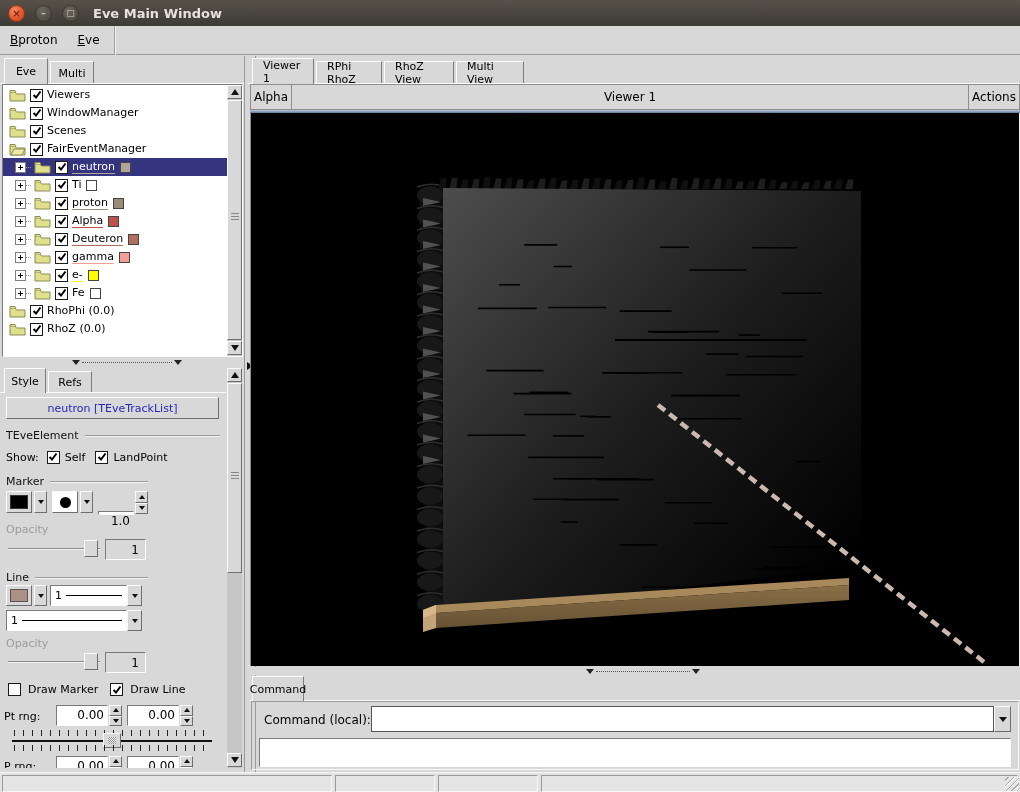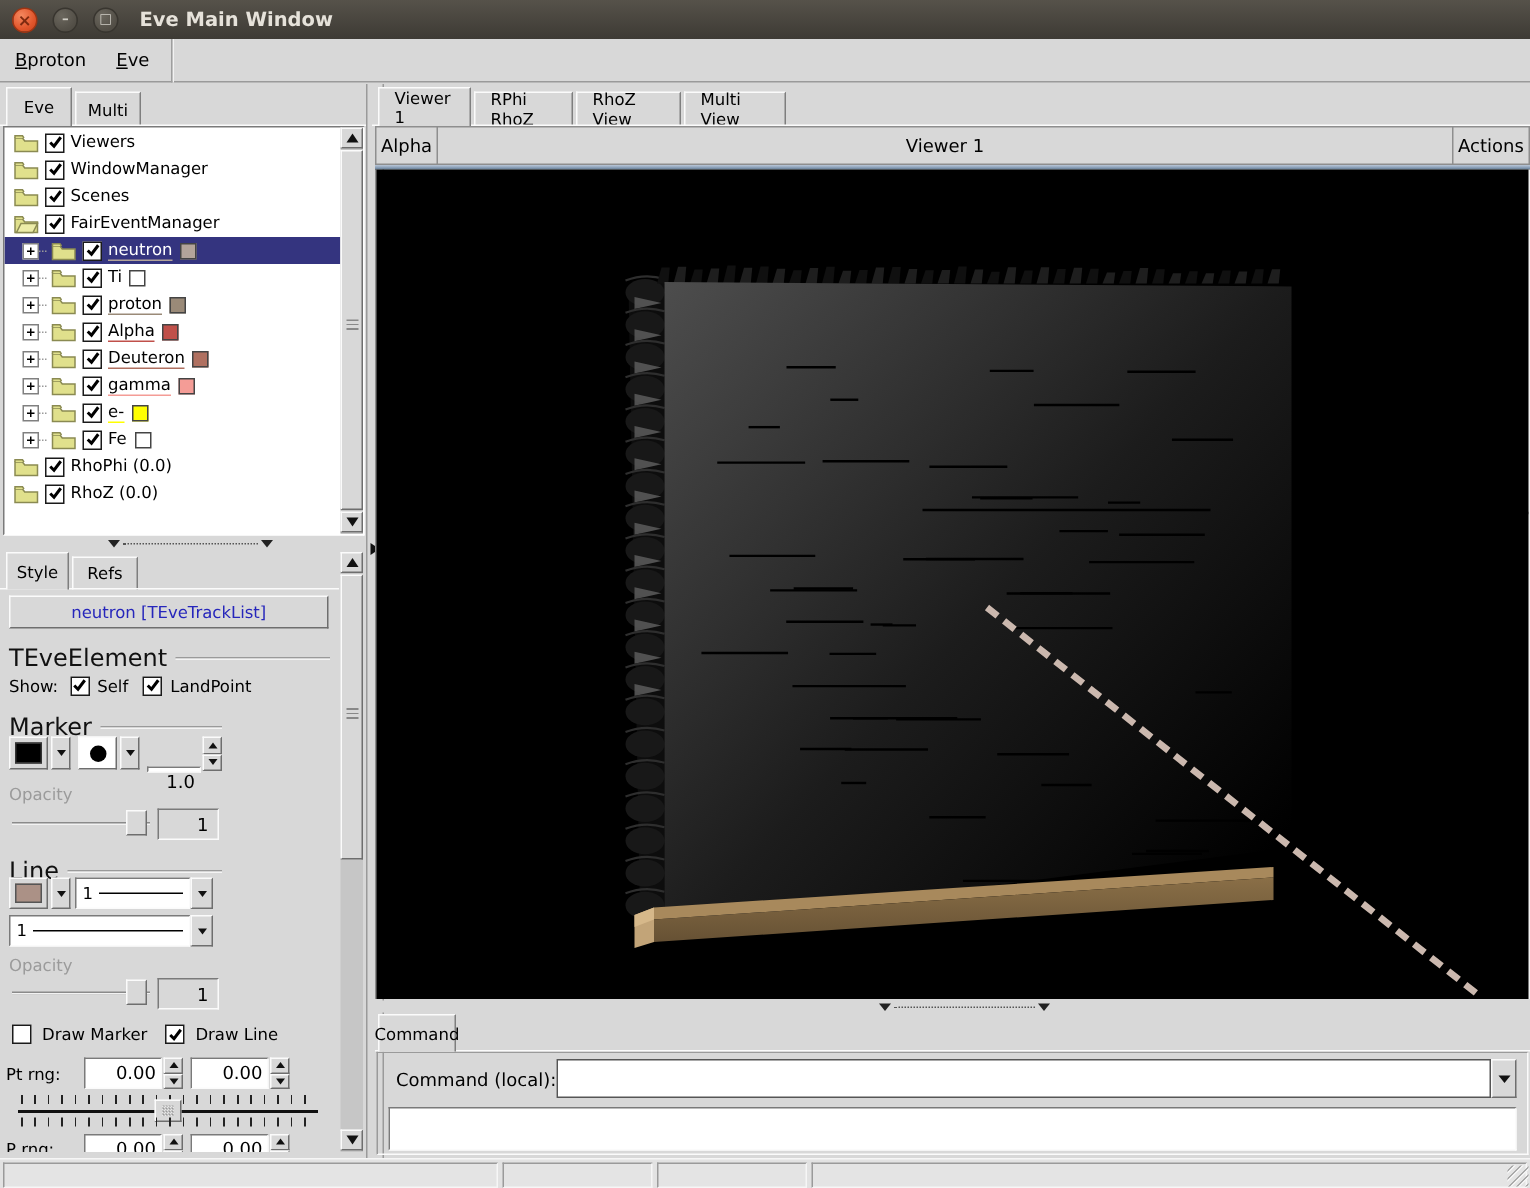--- a/index.html
+++ b/index.html
@@ -69,21 +69,21 @@
   .tri-up{width:0;height:0;border-left:4px solid transparent;border-right:4px solid transparent;border-bottom:6px solid #111;}
   .tri-down{width:0;height:0;border-left:4px solid transparent;border-right:4px solid transparent;border-top:6px solid #111;}
   .tri-right{width:0;height:0;border-top:4px solid transparent;border-bottom:4px solid transparent;border-left:6px solid #111;}
 
   
   .hsplit-dots{position:absolute;height:0;border-top:1px dotted #555;}
   .mini-v{position:absolute;width:0;height:0;border-left:4px solid transparent;border-right:4px solid transparent;border-top:5px solid #222;}
   .vsplit-dots{position:absolute;width:0;border-left:1px dotted #555;}
 
   
-  .sec-head{position:absolute;display:flex;align-items:center;font-size:16px;color:#111;}
+  .sec-head{position:absolute;display:flex;align-items:center;font-size:11px;color:#111;}
   .sec-line{height:0;border-top:1px solid #9a9a9a;border-bottom:1px solid #f4f4f4;margin-left:6px;}
   .graylab{color:#9b9b9b;}
   .spin{position:absolute;display:flex;}
   .spin .val{background:#fff;border:1px solid #7a7a7a;border-bottom-color:#fbfbfb;border-right-color:#fbfbfb;
     text-align:right;padding:2px 3px 0 0;font-size:12px;}
   .spin .arrows{display:flex;flex-direction:column;margin-left:1px;}
   .spin .arrows>div{width:13px;flex:1;background:#d8d8d8;border:1px solid #6e6e6e;
     border-top-color:#fbfbfb;border-left-color:#fbfbfb;display:flex;align-items:center;justify-content:center;}
   .spin .arrows .t{width:0;height:0;border-left:3px solid transparent;border-right:3px solid transparent;}
   .spin .arrows .up .t{border-bottom:4px solid #111;}

